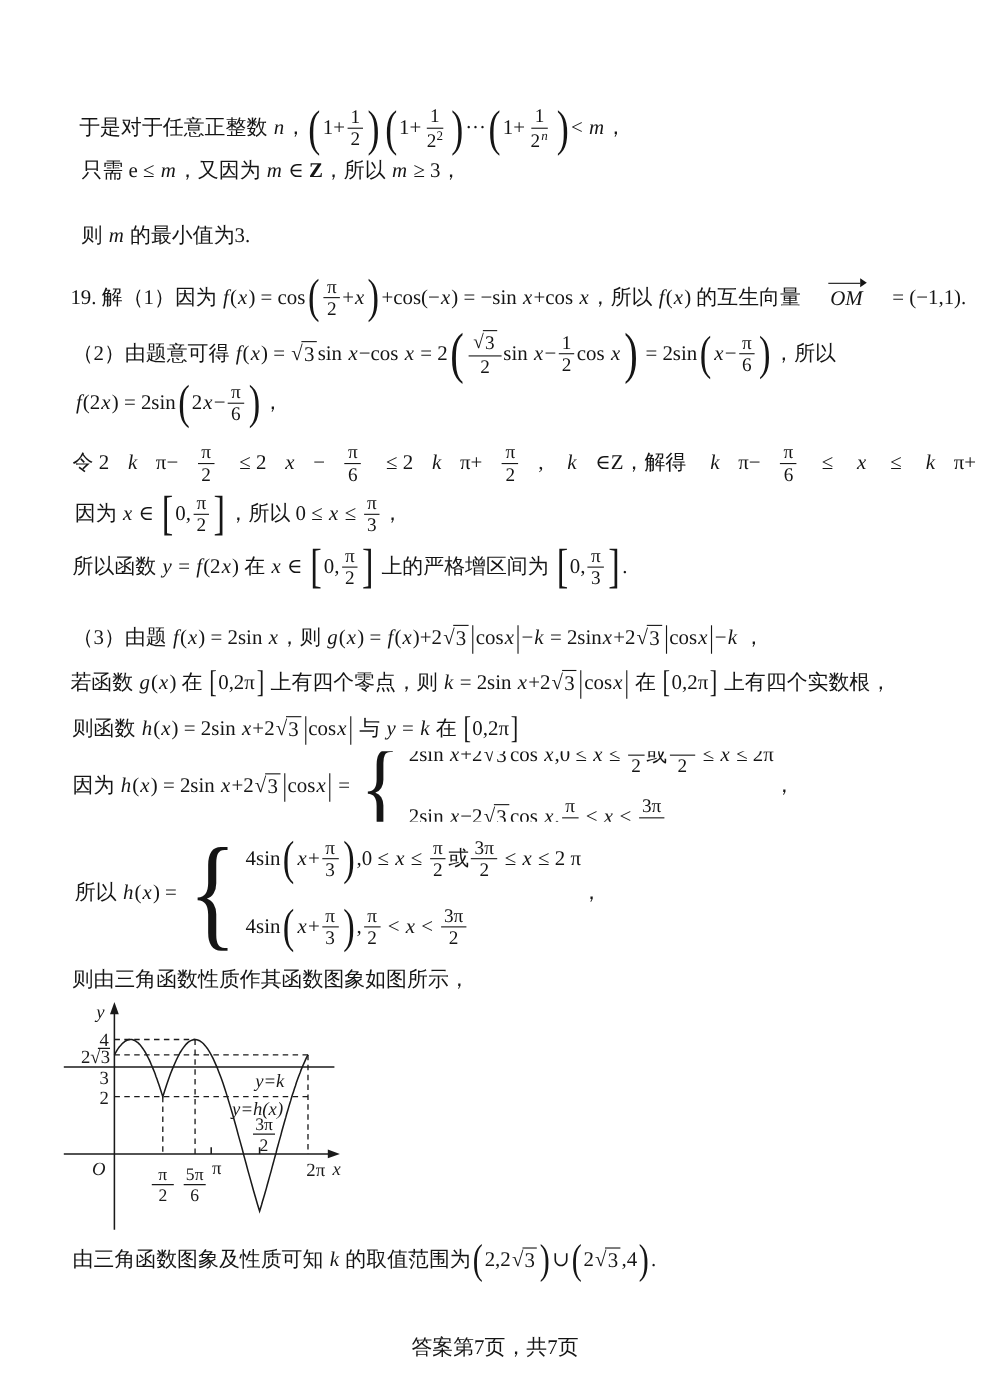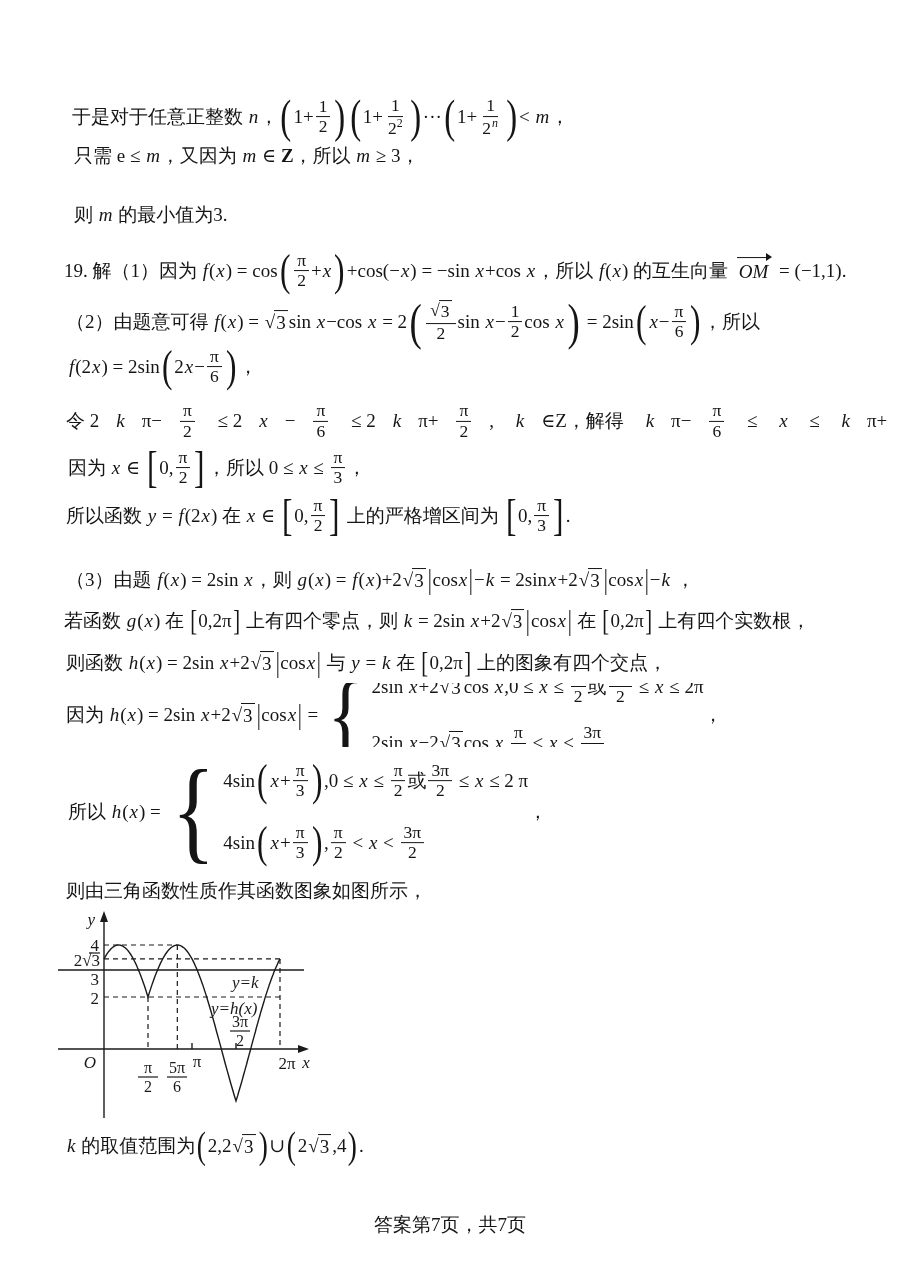--- a/index.html
+++ b/index.html
@@ -14,21 +14,21 @@
         font-size:0.92em;line-height:1.12;text-align:center}
   .frac>.fn{border-bottom:1.4px solid #151515;padding:0 3px;display:inline-flex;align-items:center;justify-content:center}
   .frac>.fd{padding:0 3px;display:inline-flex;align-items:center;justify-content:center}
   .sqrt{display:inline-flex;align-items:stretch;margin:0 1px}
   .sqrt>.rs{line-height:1.25}
   .sqrt>.rc{border-top:1.4px solid #151515;margin-left:-1px;padding:0 2px;line-height:1.25}
   .grp{display:inline-flex;align-items:center}
   .grp>.del{display:inline-block;transform:scaleX(0.72);line-height:1.05;font-weight:300}
   .grp>.gc{display:inline-flex;align-items:center}
   .pw sup{font-size:0.68em}
-  .vec{position:relative;font-style:italic;margin:0 4px;padding:2px 2px 0 2px}
+  .vec{position:relative;font-style:italic;margin:0 20px;padding:2px 2px 0 2px}
   .vec>.vl{position:absolute;left:0;right:4px;top:-1px;border-top:1.4px solid #151515}
   .vec>.vh{position:absolute;right:-2px;top:-5px;width:0;height:0;
            border-left:6px solid #151515;border-top:4px solid transparent;border-bottom:4px solid transparent}
   .cases{display:inline-flex;align-items:center}
   .cases>.brace{display:inline-block;transform:scaleX(0.8);line-height:0.85;font-weight:300;margin-right:3px}
   .cases>.crows{display:inline-flex;flex-direction:column;align-items:flex-start;gap:16px}
   .crow{display:inline-flex;align-items:center;white-space:nowrap}
   .clipbox{display:inline-flex;align-items:center;overflow:hidden}
   .graph-wrap{position:absolute;left:40px;top:898px;width:290px;height:235px}
   .footer{position:absolute;left:0;top:1212px;width:900px;text-align:center;font-size:19px;color:#151515}
@@ -485,21 +485,20 @@
         <span class="tk-t"> = </span>
         <span class="tk-v">k</span>
         <span class="tk-t"> 在 </span>
         <span class="grp">
           <span class="del" style="font-size: 1.5em;">[</span>
           <span class="gc">
             <span class="tk-t">0,2π</span>
           </span>
           <span class="del" style="font-size: 1.5em;">]</span>
         </span>
-        <span class="tk-t"> 上的图象有四个交点，</span>
       </div>
       <div class="line" style="top: 715px; left: 66px;">
         <span class="tk-t">因为 </span>
         <span class="tk-v">h</span>
         <span class="tk-t">(</span>
         <span class="tk-v">x</span>
         <span class="tk-t">) = 2sin </span>
         <span class="tk-v">x</span>
         <span class="tk-t">+2</span>
         <span class="sqrt">
@@ -680,20 +679,21 @@
               </span>
             </span>
           </span>
         </span>
         <span class="tk-t">，</span>
       </div>
       <div class="line" style="top: 891px; left: 66px;">
         <span class="tk-t">则由三角函数性质作其函数图象如图所示，</span>
       </div>
       <div class="line" style="top: 1146px; left: 66px;">
+        <span class="tk-t">由三角函数图象及性质可知 </span>
         <span class="tk-v">k</span>
         <span class="tk-t"> 的取值范围为</span>
         <span class="grp">
           <span class="del" style="font-size: 2em;">(</span>
           <span class="gc">
             <span class="tk-t">2,2</span>
             <span class="sqrt">
               <span class="rs">√</span>
               <span class="rc"><span class="tk-t">3</span></span>
             </span>

